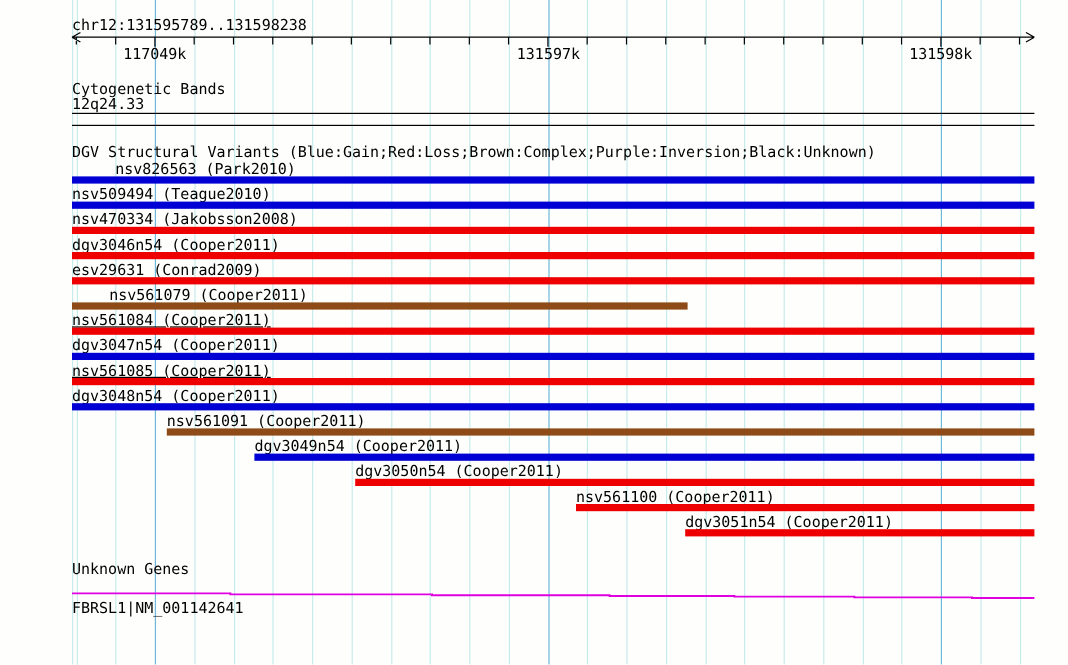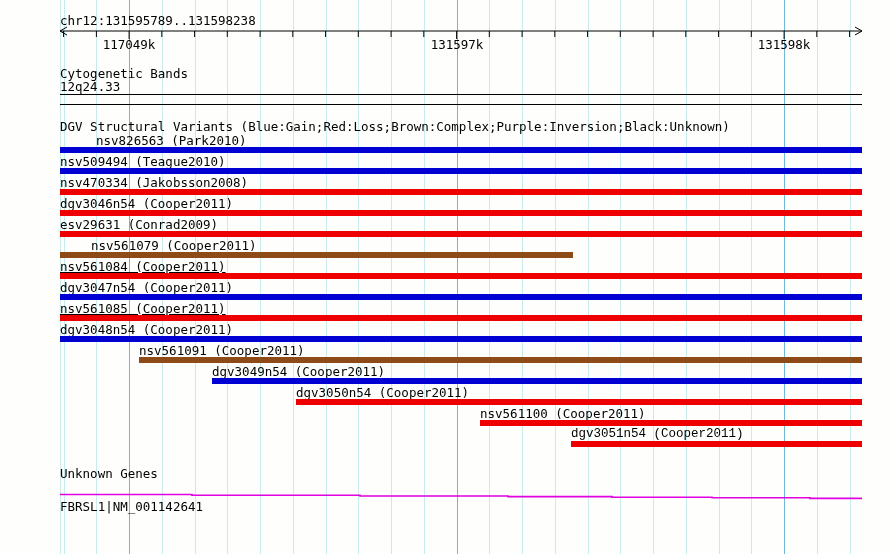--- a/index.html
+++ b/index.html
@@ -95,21 +95,21 @@
       <div class="vlabel" style="left: 60px; top: 323px;">dgv3048n54 (Cooper2011)</div>
       <div class="vbar" style="left: 60px; width: 802px; top: 336px; background: rgb(0, 0, 213);"></div>
       <div class="vlabel" style="left: 139px; top: 344px;">nsv561091 (Cooper2011)</div>
       <div class="vbar" style="left: 139px; width: 723px; top: 357px; background: rgb(142, 74, 23);"></div>
       <div class="vlabel" style="left: 212px; top: 365px;">dgv3049n54 (Cooper2011)</div>
       <div class="vbar" style="left: 212px; width: 650px; top: 378px; background: rgb(0, 0, 213);"></div>
       <div class="vlabel" style="left: 296px; top: 386px;">dgv3050n54 (Cooper2011)</div>
       <div class="vbar" style="left: 296px; width: 566px; top: 399px; background: rgb(238, 0, 0);"></div>
       <div class="vlabel" style="left: 480px; top: 407px;">nsv561100 (Cooper2011)</div>
       <div class="vbar" style="left: 480px; width: 382px; top: 420px; background: rgb(238, 0, 0);"></div>
-      <div class="vlabel" style="left: 571px; top: 428px; font-family: Liberation Mono, monospace;">dgv3051n54 (Cooper2011)</div>
+      <div class="vlabel" style="left: 571px; top: 428px;">dgv3051n54 (Cooper2011)</div>
       <div class="vbar" style="left: 571px; width: 291px; top: 441px; background: rgb(238, 0, 0);"></div>
     </div>
 
   <div class="abs bold" style="left:60px;top:467px;">Unknown Genes</div>
   <div class="abs" style="left:60px;top:480px;margin-top:20px;">FBRSL1|NM_001142641</div>
   <svg id="gene-svg" width="890" height="554" style="pointer-events:none;">
       <polyline points="60,494.5 192,494.5 192,495.3 360,495.3 360,496 508,496 508,496.6 612,496.6 612,497.2 712,497.2 712,497.8 810,497.8 810,498.4 862,498.4" stroke="#e000e0" stroke-width="1.6" fill="none"></polyline>
     </svg>
 
 </div>

